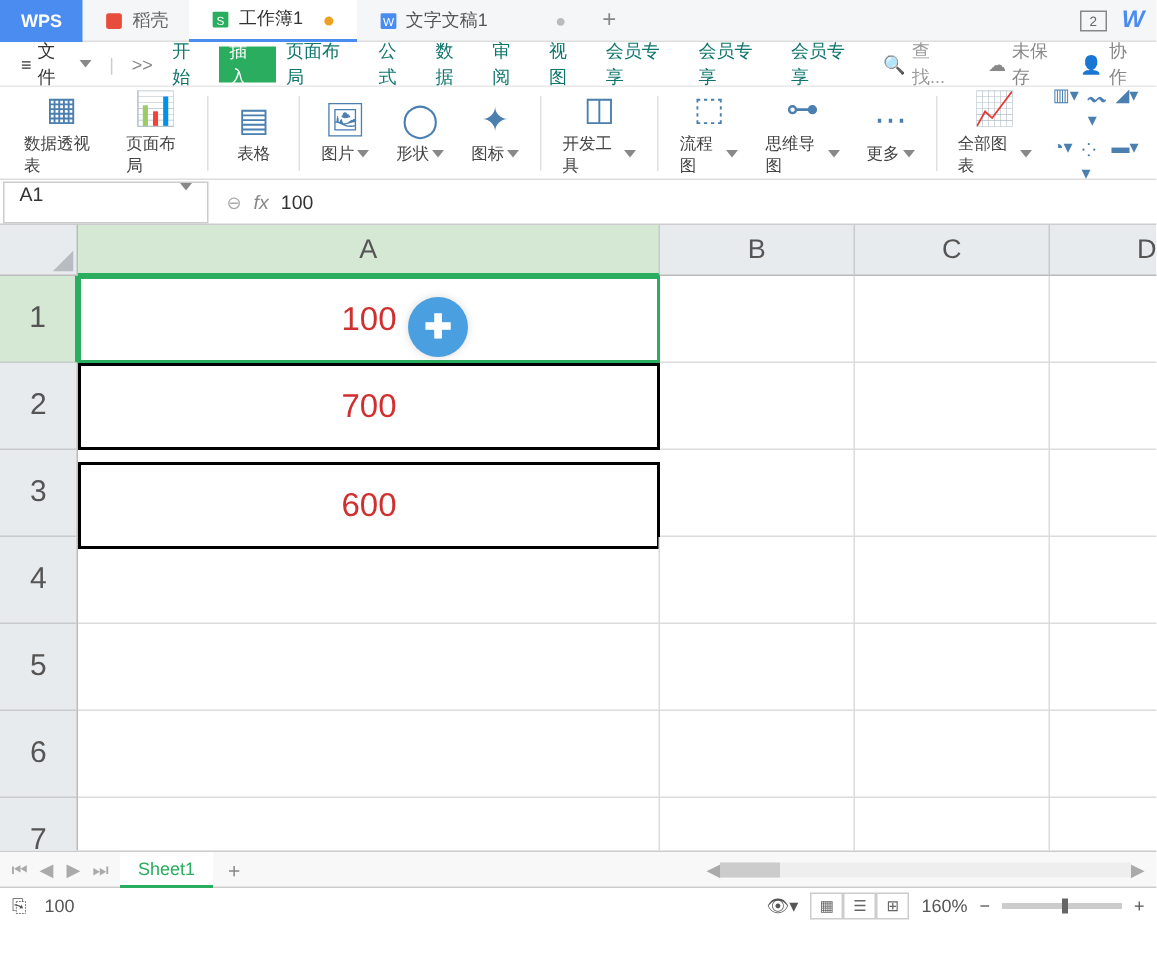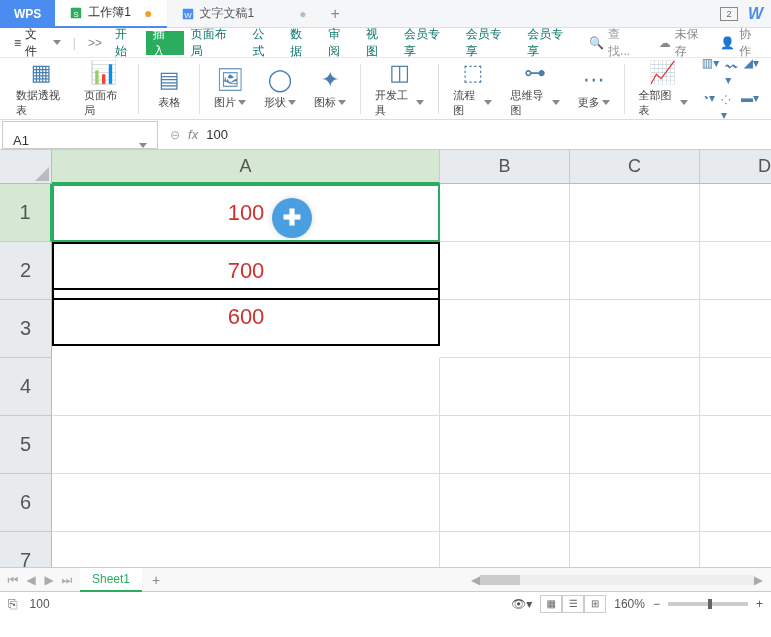--- a/index.html
+++ b/index.html
@@ -20,21 +20,21 @@
 .menu-item{padding:0 7px;height:24px;display:flex;align-items:center;color:#0f766e;cursor:pointer}
 .menu-item.active{background:#2aad5f;color:#fff}
 .menu-right{margin-left:auto;display:flex;align-items:center;gap:10px;color:#888}
 .search-box{display:flex;align-items:center;gap:4px;padding:0 6px;color:#999;border:1px solid transparent}
 .ribbon{height:62px;display:flex;align-items:center;padding:4px 8px;border-bottom:1px solid #ddd;gap:2px}
 .rbtn{display:flex;flex-direction:column;align-items:center;justify-content:center;padding:4px 8px;gap:2px;cursor:pointer;min-width:48px}
 .rbtn .ricon{font-size:22px;color:#4a7fb0;height:26px;display:flex;align-items:center}
 .rbtn .rlabel{font-size:11px;color:#444;display:flex;align-items:center;gap:2px}
 .rsep{width:1px;height:50px;background:#e0e0e0;margin:0 4px}
 .namebox-row{height:30px;display:flex;align-items:center;border-bottom:1px solid #ccc}
-.namebox{width:156px;height:28px;border:1px solid #ccc;margin:0 2px;display:flex;align-items:flex-end;padding:0 10px;font-size:13px;justify-content:space-between;color:#333}
+.namebox{width:137px;height:28px;border:1px solid #ccc;margin:0 2px;display:flex;align-items:flex-start;padding:0 10px;font-size:13px;justify-content:space-between;color:#333}
 .fx-area{display:flex;align-items:center;gap:8px;padding:0 10px;flex:1}
 .fx-icon{color:#888;font-style:italic;font-size:13px}
 .fx-input{font-size:13px;color:#333;flex:1}
 .grid-area{position:relative;height:417px;overflow:hidden}
 .corner{position:absolute;left:0;top:0;width:52px;height:34px;background:#e8ebed;border-right:1px solid #bbb;border-bottom:1px solid #bbb;display:flex;align-items:flex-end;justify-content:flex-end;padding:2px}
 .corner svg{width:14px;height:14px}
 .col-headers{position:absolute;left:52px;top:0;height:34px;display:flex}
 .col-h{background:#e8ebed;border-right:1px solid #c8cacc;border-bottom:1px solid #bbb;display:flex;align-items:center;justify-content:center;font-size:18px;color:#555}
 .col-h.sel{background:#d4e8d4;border-bottom:2px solid #2aad5f}
 .row-headers{position:absolute;left:0;top:34px;width:52px}
@@ -62,20 +62,26 @@
 .zoom-slider{width:80px;height:4px;background:#ccc;position:relative}
 .zoom-thumb{position:absolute;left:50%;top:-3px;width:4px;height:10px;background:#666}
 .tri{display:inline-block;width:0;height:0;border-left:4px solid transparent;border-right:4px solid transparent;border-top:5px solid #888}
 .ico-s{width:14px;height:14px;display:inline-block}
 </style>
 </head>
 <body>
 
 <div class="titlebar">
   <div class="app-tab wps">WPS</div>
+  <div class="app-tab docer">
+    <svg class="ico-s" viewBox="0 0 16 16">
+        <rect x="2" y="2" width="12" height="12" rx="2" fill="#e74c3c"></rect>
+      </svg>
+    <span>稻壳</span>
+  </div>
   <div class="app-tab active">
     <svg class="ico-s" viewBox="0 0 16 16">
         <rect x="2" y="2" width="12" height="12" rx="1" fill="#2aad5f"></rect>
         <text x="8" y="12" font-size="9" fill="#fff" text-anchor="middle">S</text>
       </svg>
     <span>工作簿1</span>
     <span class="tab-dot">●</span>
   </div>
   <div class="app-tab doc">
     <svg class="ico-s" viewBox="0 0 16 16">
@@ -243,21 +249,21 @@
     <div class="row-h" style="height:58px">2</div>
     <div class="row-h" style="height:58px">3</div>
     <div class="row-h" style="height:58px">4</div>
     <div class="row-h" style="height:58px">5</div>
     <div class="row-h" style="height:58px">6</div>
     <div class="row-h" style="height:58px">7</div>
   </div>
   <div class="cells">
     <div class="cell bordered redtxt" style="left:0;top:0;width:388px;height:58px">100</div>
     <div class="cell bordered redtxt" style="left:0;top:58px;width:388px;height:58px">700</div>
-    <div class="cell bordered redtxt" style="left:0;top:104px;width:388px;height:58px">600</div>
+    <div class="cell bordered redtxt" style="left:0;top:124px;width:388px;height:58px">600</div>
 
     <div class="cell" style="left:0;top:174px;width:388px;height:58px"></div>
     <div class="cell" style="left:0;top:232px;width:388px;height:58px"></div>
     <div class="cell" style="left:0;top:290px;width:388px;height:58px"></div>
     <div class="cell" style="left:0;top:348px;width:388px;height:58px"></div>
     <div class="cell" style="left:388px;top:0;width:130px;height:58px"></div>
     <div class="cell" style="left:388px;top:58px;width:130px;height:58px"></div>
     <div class="cell" style="left:388px;top:116px;width:130px;height:58px"></div>
     <div class="cell" style="left:388px;top:174px;width:130px;height:58px"></div>
     <div class="cell" style="left:388px;top:232px;width:130px;height:58px"></div>

